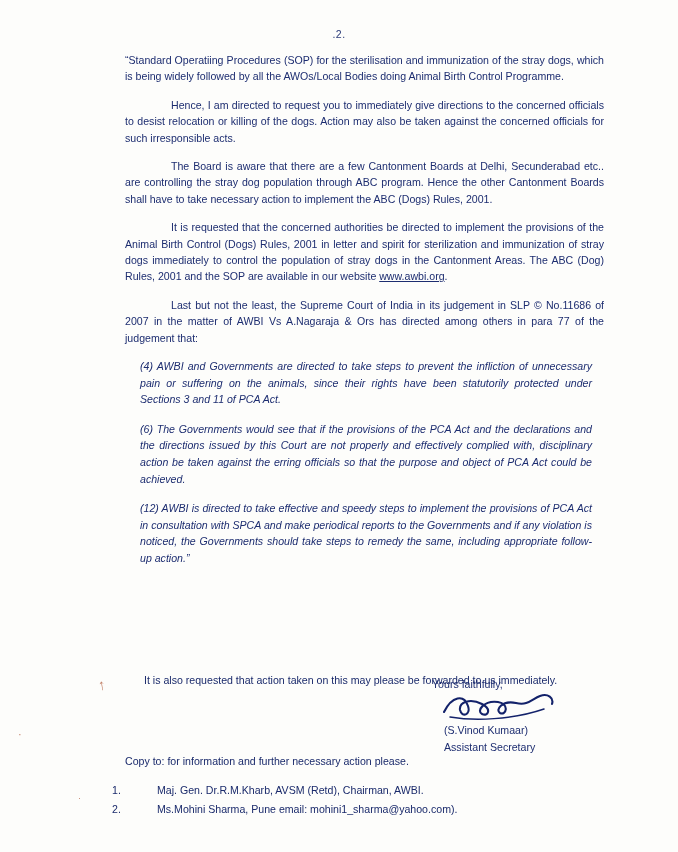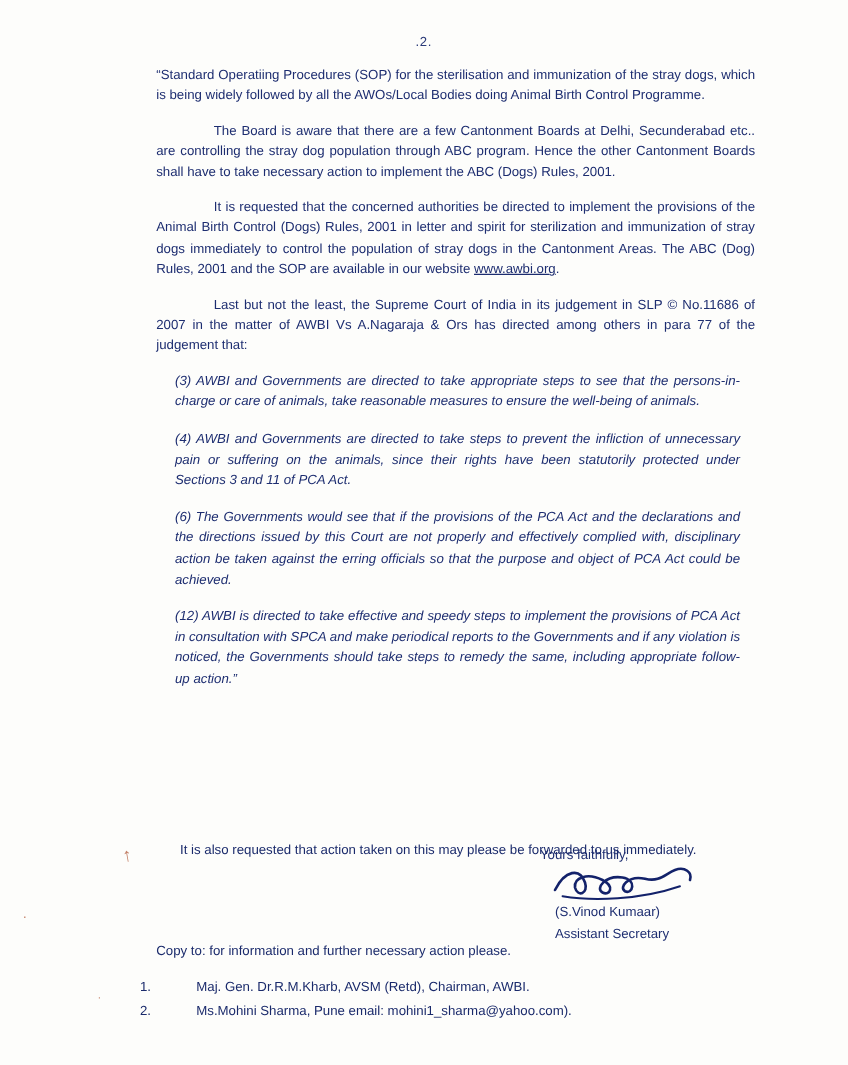--- a/index.html
+++ b/index.html
@@ -117,28 +117,28 @@
 <body>
 
 <div class="page">
 
   <div class="page-number">.2.</div>
 
   <div class="body-text">
 
     <p class="plain">“Standard Operatiing Procedures (SOP) for the sterilisation and immunization of the stray dogs, which is being widely followed by all the AWOs/Local Bodies doing Animal Birth Control Programme.</p>
 
+    <p class="indent">Hence, I am directed to request you to immediately give directions to the concerned officials to desist relocation or killing of the dogs. Action may also be taken against the concerned officials for such irresponsible acts.</p>
 
     <p class="indent">The Board is aware that there are a few Cantonment Boards at Delhi, Secunderabad etc.. are controlling the stray dog population through ABC program. Hence the other Cantonment Boards shall have to take necessary action to implement the ABC (Dogs) Rules, 2001.</p>
 
     <p class="indent"><span>It is requested that the concerned authorities be directed to implement the provisions of the Animal Birth Control (Dogs) Rules, 2001 in letter and spirit for sterilization and immunization of stray dogs immediately to control the population of stray dogs in the Cantonment Areas. The ABC (Dog) Rules, 2001 and the SOP are available in our website </span><span class="link">www.awbi.org</span><span>.</span></p>
 
     <p class="indent">Last but not the least, the Supreme Court of India in its judgement in SLP © No.11686 of 2007 in the matter of AWBI Vs A.Nagaraja &amp; Ors has directed among others in para 77 of the judgement that:</p>
 
-    <p class="quoted">(3) AWBI and Governments are directed to take appropriate steps to see that the persons-in-charge or care of animals, take reasonable measures to ensure the well-being of animals.</p>
     <p class="quoted">(4) AWBI and Governments are directed to take steps to prevent the infliction of unnecessary pain or suffering on the animals, since their rights have been statutorily protected under Sections 3 and 11 of PCA Act.</p>
     <p class="quoted">(6) The Governments would see that if the provisions of the PCA Act and the declarations and the directions issued by this Court are not properly and effectively complied with, disciplinary action be taken against the erring officials so that the purpose and object of PCA Act could be achieved.</p>
     <p class="quoted">(12) AWBI is directed to take effective and speedy steps to implement the provisions of PCA Act in consultation with SPCA and make periodical reports to the Governments and if any violation is noticed, the Governments should take steps to remedy the same, including appropriate follow-up action.”</p>
 
   </div>
 
   <div class="closing">It is also requested that action taken on this may please be forwarded to us immediately.</div>
 
   <div class="sign-block">
     <div class="sign-label">Yours faithfully,</div>

